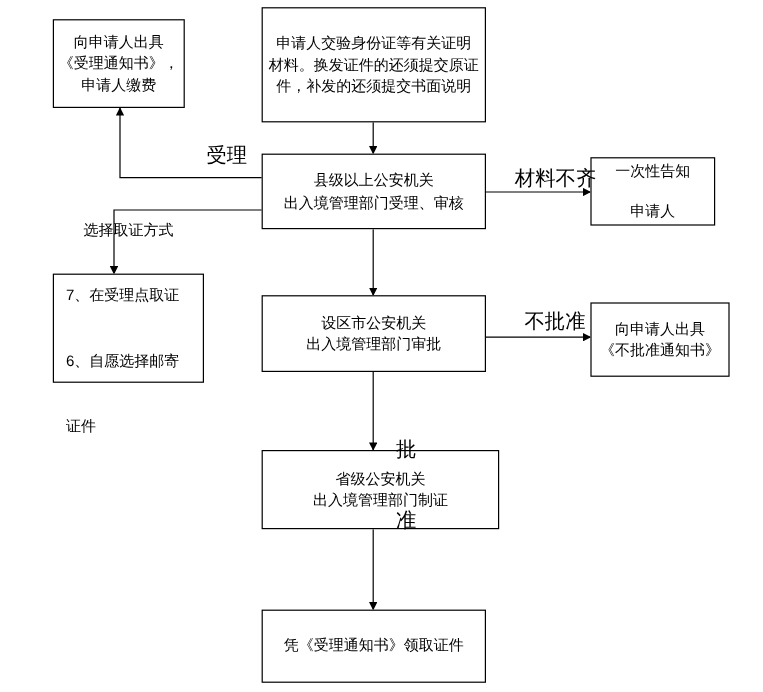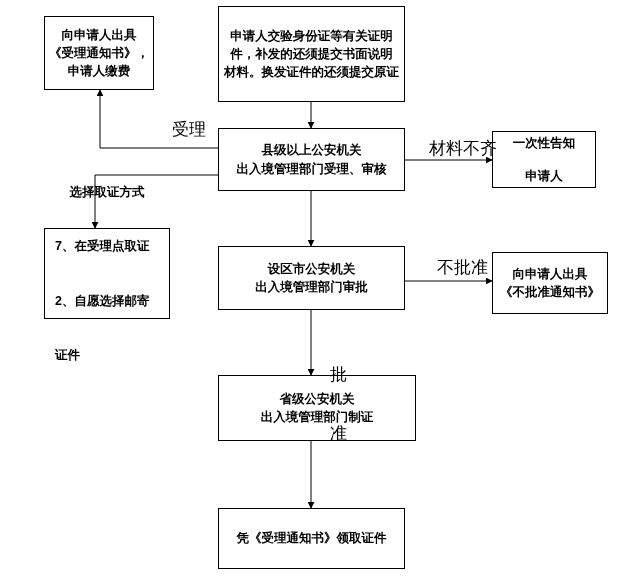--- a/index.html
+++ b/index.html
@@ -28,21 +28,20 @@
     align-items: center;
     font-size: 12.5px;
     line-height: 1.45;
     color: #000000;
     text-align: center;
     padding: 2px 4px;
   }
   .box .line {
     white-space: pre;
     display: block;
-    font-weight: bold;
   }
   .edge-label {
     position: absolute;
     font-size: 17px;
     color: #000000;
     white-space: pre;
     line-height: 1.15;
     margin-left: 12px;
   }
   .edge-label.vertical {
@@ -82,22 +81,22 @@
 
     <path d="M 404 281 L 492 281" stroke="#000000" stroke-width="1" fill="none" marker-end="url(#arrow)"></path>
 
     <path d="M 311 310 L 311 375" stroke="#000000" stroke-width="1" fill="none" marker-end="url(#arrow)"></path>
 
     <path d="M 311 441 L 311 508" stroke="#000000" stroke-width="1" fill="none" marker-end="url(#arrow)"></path>
   </svg>
 
   <div class="box" style="left:218px; top:6px; width:187px; height:96px;">
     <span class="line">申请人交验身份证等有关证明</span>
+    <span class="line">材料。换发证件的还须提交原证</span>
     <span class="line">件，补发的还须提交书面说明</span>
-    <span class="line">材料。换发证件的还须提交原证</span>
   </div>
 
   <div class="box" style="left:44px; top:16px; width:110px; height:74px;">
     <span class="line">向申请人出具</span>
     <span class="line">《受理通知书》，</span>
     <span class="line">申请人缴费</span>
   </div>
 
   <div class="box" style="left:218px; top:128px; width:187px; height:63px;">
     <span class="line">县级以上公安机关</span>
@@ -105,21 +104,21 @@
   </div>
 
   <div class="box" style="left:492px; top:131px; width:104px; height:57px;gap:15px;">
     <span class="line">一次性告知</span>
     <span class="line">申请人</span>
   </div>
 
   <div class="box" style="left:44px; top:228px; width:126px; height:91px;gap:36px;">
     <span class="line" style="text-align:center; width:100%;">选择取证方式</span>
     <span class="line" style="align-self:flex-start; padding-left:6px;">7、在受理点取证</span>
-    <span class="line" style="align-self:flex-start; padding-left:6px;">2、自愿选择邮寄</span>
+    <span class="line" style="align-self:flex-start; padding-left:6px;">6、自愿选择邮寄</span>
     <span class="line" style="align-self:flex-start; padding-left:6px;">证件</span>
   </div>
 
   <div class="box" style="left:218px; top:246px; width:187px; height:64px;">
     <span class="line">设区市公安机关</span>
     <span class="line">出入境管理部门审批</span>
   </div>
 
   <div class="box" style="left:492px; top:252px; width:116px; height:62px;">
     <span class="line">向申请人出具</span>

